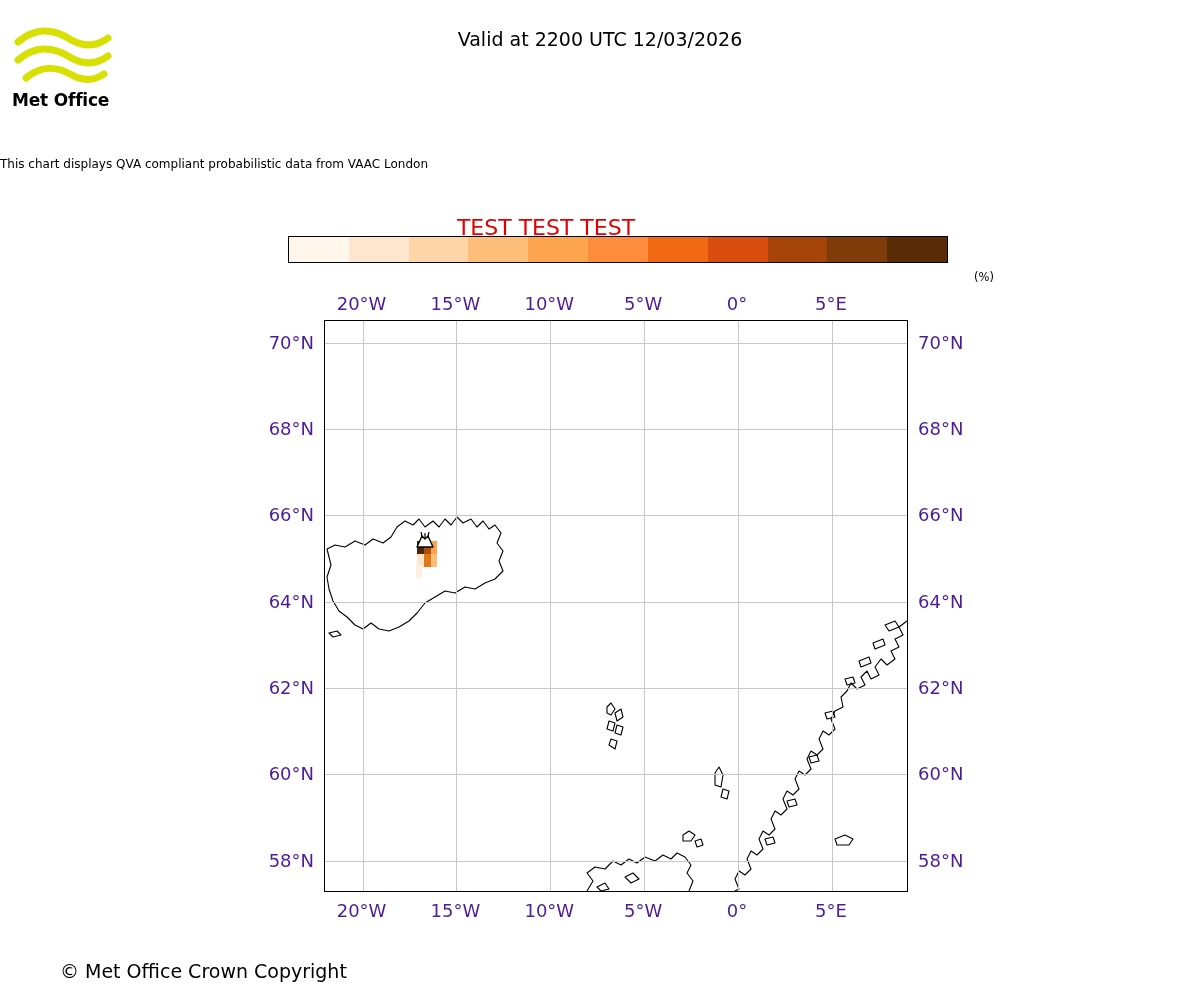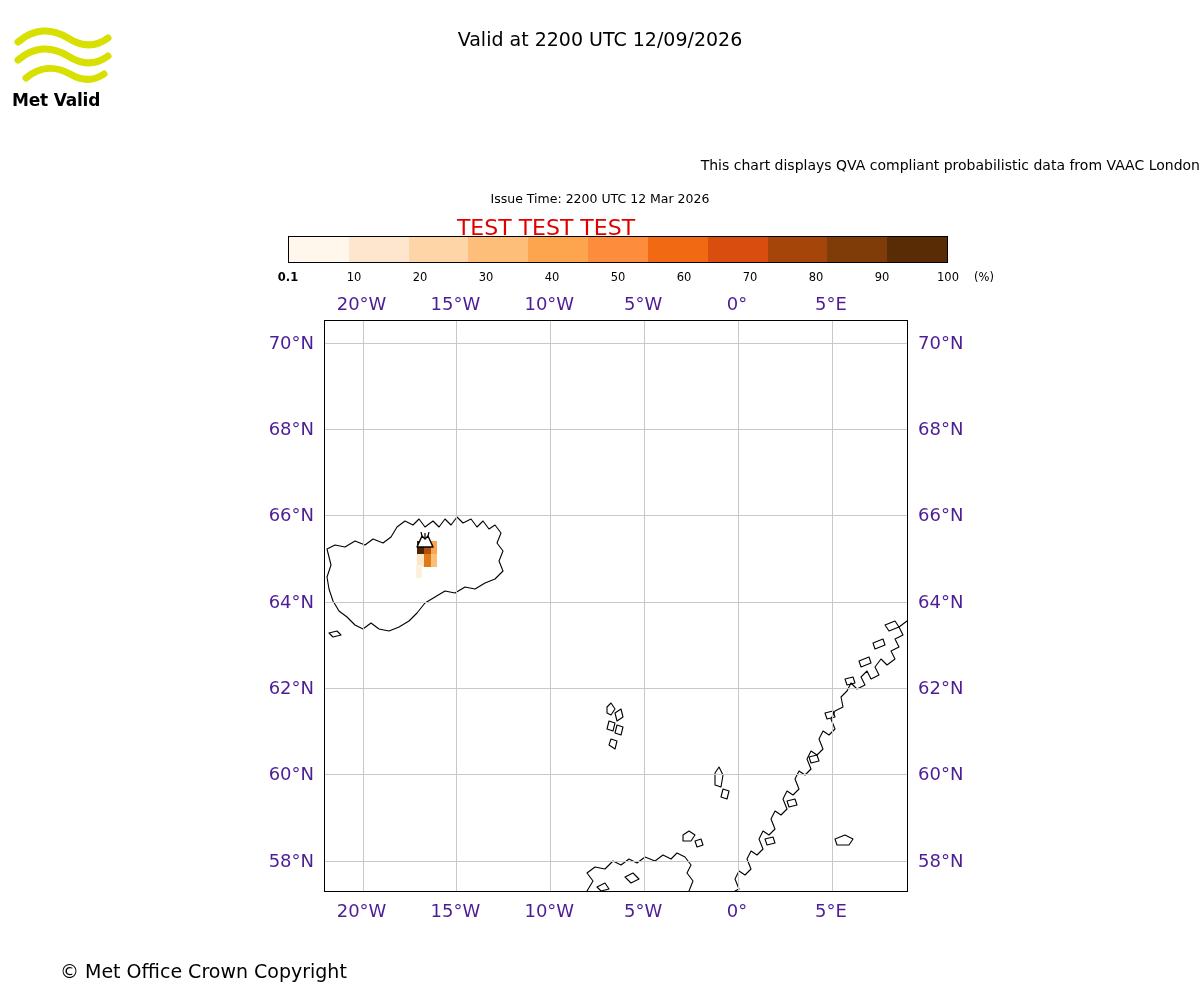--- a/index.html
+++ b/index.html
@@ -59,22 +59,22 @@
   }
   .sup {
     font-size: 13px;
     vertical-align: super;
   }
   .note {
     position: absolute;
     left: 0;
     top: 157px;
     width: 1200px;
-    text-align: right;
-    font-size: 14px;
+    text-align: left;
+    font-size: 12px;
     color: #000;
   }
   .issue {
     position: absolute;
     left: 0;
     top: 191px;
     width: 1200px;
     text-align: center;
     font-size: 12.5px;
     color: #000;
@@ -181,55 +181,41 @@
 
   <div class="logo">
     <svg width="110" height="80" viewBox="0 0 110 80" xmlns="http://www.w3.org/2000/svg">
       <g fill="none" stroke="#d7e000" stroke-width="7" stroke-linecap="round">
         <path d="M6 22 C 22 8, 40 8, 56 18 C 70 27, 84 27, 96 18"></path>
         <path d="M6 40 C 22 26, 40 26, 56 36 C 70 45, 84 45, 96 36"></path>
         <path d="M14 58 C 28 46, 44 46, 58 54 C 70 61, 82 61, 92 54"></path>
       </g>
     </svg>
   </div>
-  <div class="logo-text">Met Valid</div>
+  <div class="logo-text">Met Office</div>
 
   <div class="title-block">
-    <div class="title-sub">Valid at 2200 UTC 12/09/2026</div>
+    <div class="title-sub">Valid at 2200 UTC 12/03/2026</div>
   </div>
 
   <div class="note">This chart displays QVA compliant probabilistic data from VAAC London</div>
-  <div class="issue">Issue Time: 2200 UTC 12 Mar 2026</div>
   <div class="test-banner">TEST TEST TEST</div>
 
   <div class="cbar-wrap" id="cbar">
       <div class="cbar-seg" style="background: rgb(255, 247, 235);"></div>
       <div class="cbar-seg" style="background: rgb(254, 230, 206);"></div>
       <div class="cbar-seg" style="background: rgb(253, 213, 166);"></div>
       <div class="cbar-seg" style="background: rgb(253, 190, 121);"></div>
       <div class="cbar-seg" style="background: rgb(253, 164, 78);"></div>
       <div class="cbar-seg" style="background: rgb(253, 141, 60);"></div>
       <div class="cbar-seg" style="background: rgb(241, 105, 19);"></div>
       <div class="cbar-seg" style="background: rgb(217, 78, 14);"></div>
       <div class="cbar-seg" style="background: rgb(166, 69, 10);"></div>
       <div class="cbar-seg" style="background: rgb(127, 59, 8);"></div>
       <div class="cbar-seg" style="background: rgb(90, 44, 5);"></div>
-    </div>
-  <div class="cbar-ticks" id="cbar-ticks">
-      <div class="cbar-tick first" style="left: 0px;">0.1</div>
-      <div class="cbar-tick" style="left: 66px;">10</div>
-      <div class="cbar-tick" style="left: 132px;">20</div>
-      <div class="cbar-tick" style="left: 198px;">30</div>
-      <div class="cbar-tick" style="left: 264px;">40</div>
-      <div class="cbar-tick" style="left: 330px;">50</div>
-      <div class="cbar-tick" style="left: 396px;">60</div>
-      <div class="cbar-tick" style="left: 462px;">70</div>
-      <div class="cbar-tick" style="left: 528px;">80</div>
-      <div class="cbar-tick" style="left: 594px;">90</div>
-      <div class="cbar-tick" style="left: 660px;">100</div>
     </div>
   <div class="cbar-unit">(%)</div>
 
   <div class="map-frame" id="map">
     <div class="coast">
       <svg width="582" height="570" viewBox="0 0 582 570" xmlns="http://www.w3.org/2000/svg">
         <g fill="none" stroke="#000000" stroke-width="1.1" stroke-linejoin="round" stroke-linecap="round">
 
           <path d="M2 228 L10 224 L20 226 L30 220 L40 224 L48 218 L58 222 L66 216
                    L72 206 L80 200 L88 204 L94 198 L100 206 L108 200 L114 206

